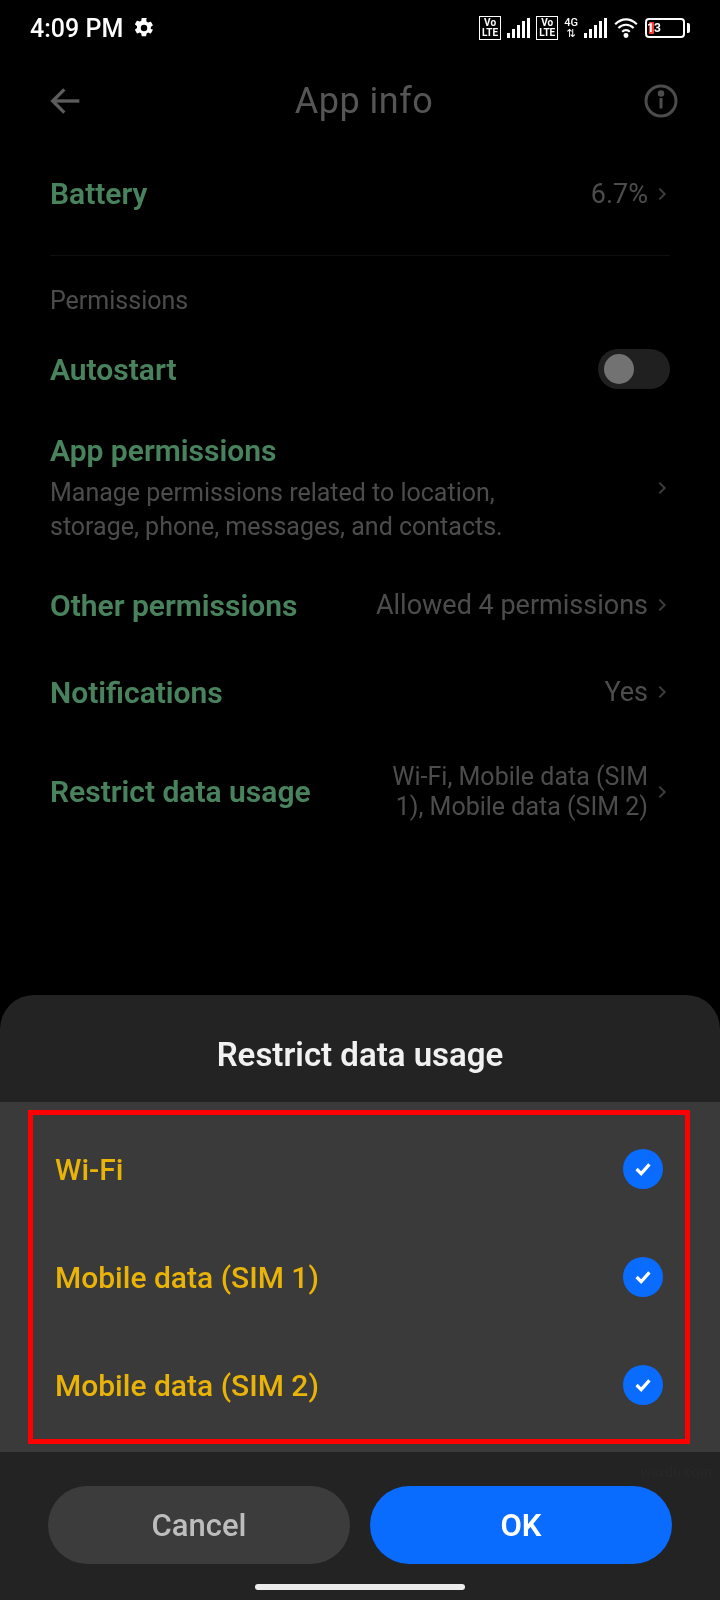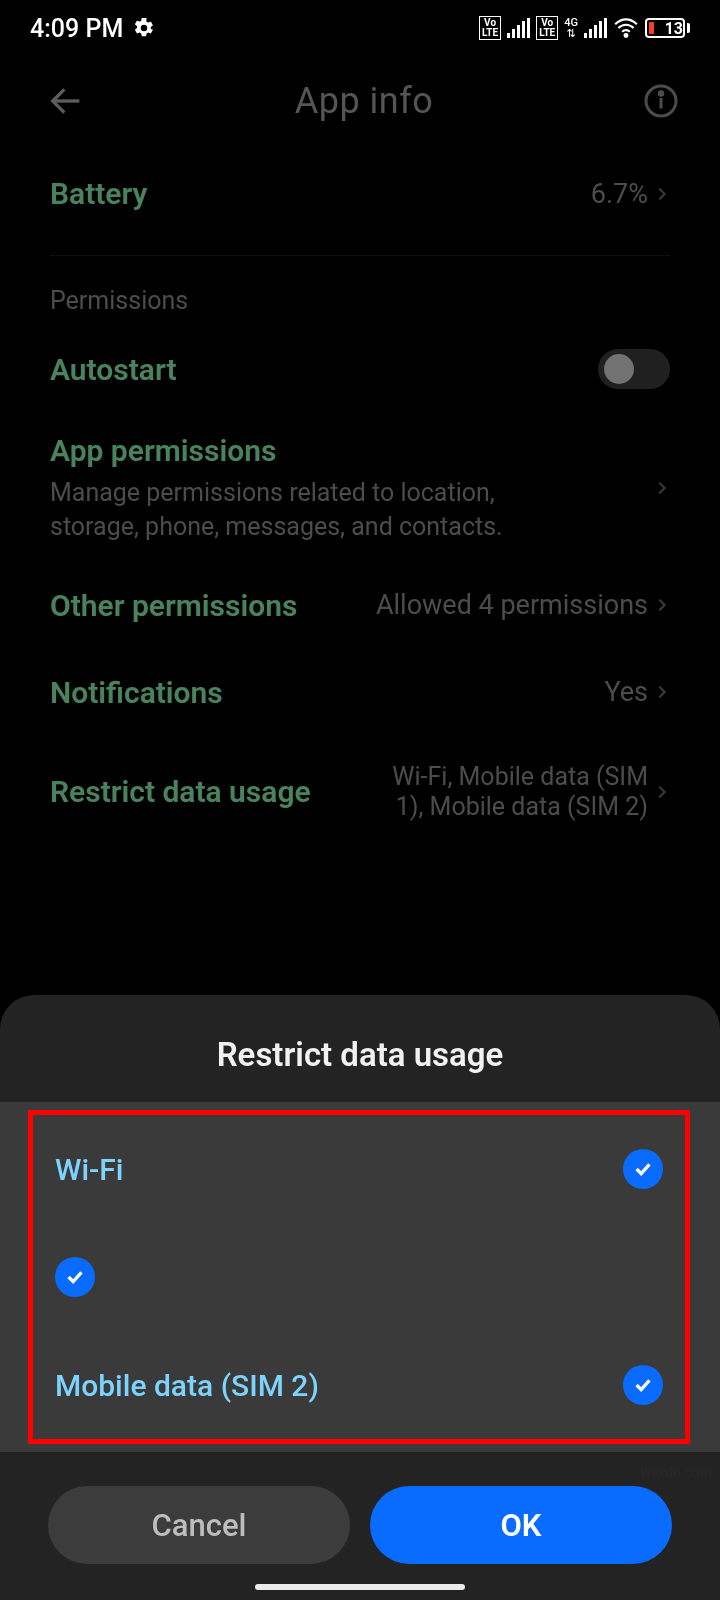--- a/index.html
+++ b/index.html
@@ -12,21 +12,21 @@
   .gear { width: 22px; height: 22px; }
   .volte { display:inline-flex; border:1px solid #fff; font-size:10px; font-weight:700; padding:1px 2px; line-height:1; flex-direction:column; align-items:center; }
   .sigbars { display:inline-flex; align-items:flex-end; gap:2px; height:20px; }
   .sigbars span { width:3px; background:#fff; }
   .sigbars span:nth-child(1){height:5px}.sigbars span:nth-child(2){height:9px}.sigbars span:nth-child(3){height:13px}.sigbars span:nth-child(4){height:17px}.sigbars span:nth-child(5){height:20px}
   .net4g { font-size:11px; line-height:1; display:inline-flex; flex-direction:column; align-items:center; }
   .wifi-ico { width:26px; height:26px; }
   .batt { display:inline-flex; align-items:center; gap:2px; }
   .batt-body { width:40px; height:20px; border:2px solid #fff; border-radius:4px; position:relative; display:flex; align-items:center; }
   .batt-fill { position:absolute; left:2px; top:2px; bottom:2px; width:13%; background:#ff3b30; border-radius:1px; }
-  .batt-num { position:absolute; width:100%; text-align:right; font-size:16px; font-weight:700; }
+  .batt-num { position:absolute; width:100%; text-align:left; font-size:12px; font-weight:700; }
   .batt-tip { width:3px; height:10px; background:#fff; border-radius:0 2px 2px 0; }
 
   
   .header { height: 90px; display:flex; align-items:center; justify-content:flex-start; padding: 0 38px 0 44px; }
   .back-btn { width:44px; height:44px; display:flex; align-items:center; justify-content:center; color:#a8a8a8; }
   .header-title { flex:1; text-align:center; font-size:36px; font-weight:400; color:#9c9c9c; letter-spacing:.5px; }
   .info-btn { width:42px; height:42px; display:flex; align-items:center; justify-content:center; color:#8a8a8a; }
 
   
   .page { padding: 0 50px; color:#fff; }
@@ -41,21 +41,21 @@
   .section-hdr { font-size:25px; color:#8b8b8b; padding: 24px 0 12px; }
   hr.divider { border:none; border-top:1px solid #1c1c1c; margin: 14px 0 6px; }
 
   .toggle { width:72px; height:40px; border-radius:20px; background:#3b3b3b; position:relative; }
   .toggle .knob { width:30px; height:30px; border-radius:50%; background:#cfcfcf; position:absolute; top:5px; left:6px; }
   .sheet { position:absolute; left:0; right:0; bottom:0; background:#232323; border-top-left-radius:34px; border-top-right-radius:34px; padding-top: 24px; padding-bottom: 30px; }
   .sheet-title { text-align:center; font-size:33px; font-weight:600; color:#f1f1f1; padding: 16px 0 28px; }
   .sheet-body { background:#3a3a3a; padding: 8px 0; }
   .highlight-frame { border:5px solid #ff0000; margin: 0 30px 0 28px; }
   .opt-row { display:flex; align-items:center; justify-content:space-between; padding: 34px 22px 34px 22px; }
-  .opt-label { font-size:30px; font-weight:500; color:#7dd3fc; }
+  .opt-label { font-size:30px; font-weight:500; color:#eab308; }
   .check { width:40px; height:40px; border-radius:50%; background:#0a6bff; display:flex; align-items:center; justify-content:center; }
   .check svg { width:22px; height:22px; }
 
   .sheet-actions { display:flex; gap:20px; justify-content:center; padding: 34px 48px 6px; }
   .btn { flex:1; height:78px; border-radius:40px; display:flex; align-items:center; justify-content:center; font-size:31px; font-weight:500; }
   .btn-cancel { background:#3c3c3c; color:#bdbdbd; }
   .btn-ok { background:#0a6bff; color:#fff; font-weight:600; }
 
   .homebar { position:absolute; bottom:10px; left:50%; transform:translateX(-50%); width:210px; height:6px; background:#ececec; border-radius:3px; }
 
@@ -217,20 +217,21 @@
     <div class="highlight-frame">
       <div class="opt-row">
         <div class="opt-label">Wi-Fi</div>
         <div class="check">
           <svg viewBox="0 0 24 24" fill="none" stroke="#fff" stroke-width="3.5">
               <polyline points="5 12 10 17 19 7"></polyline>
             </svg>
         </div>
       </div>
       <div class="opt-row">
+        <div class="opt-label">Mobile data (SIM 1)</div>
         <div class="check">
           <svg viewBox="0 0 24 24" fill="none" stroke="#fff" stroke-width="3.5">
               <polyline points="5 12 10 17 19 7"></polyline>
             </svg>
         </div>
       </div>
       <div class="opt-row">
         <div class="opt-label">Mobile data (SIM 2)</div>
         <div class="check">
           <svg viewBox="0 0 24 24" fill="none" stroke="#fff" stroke-width="3.5">

